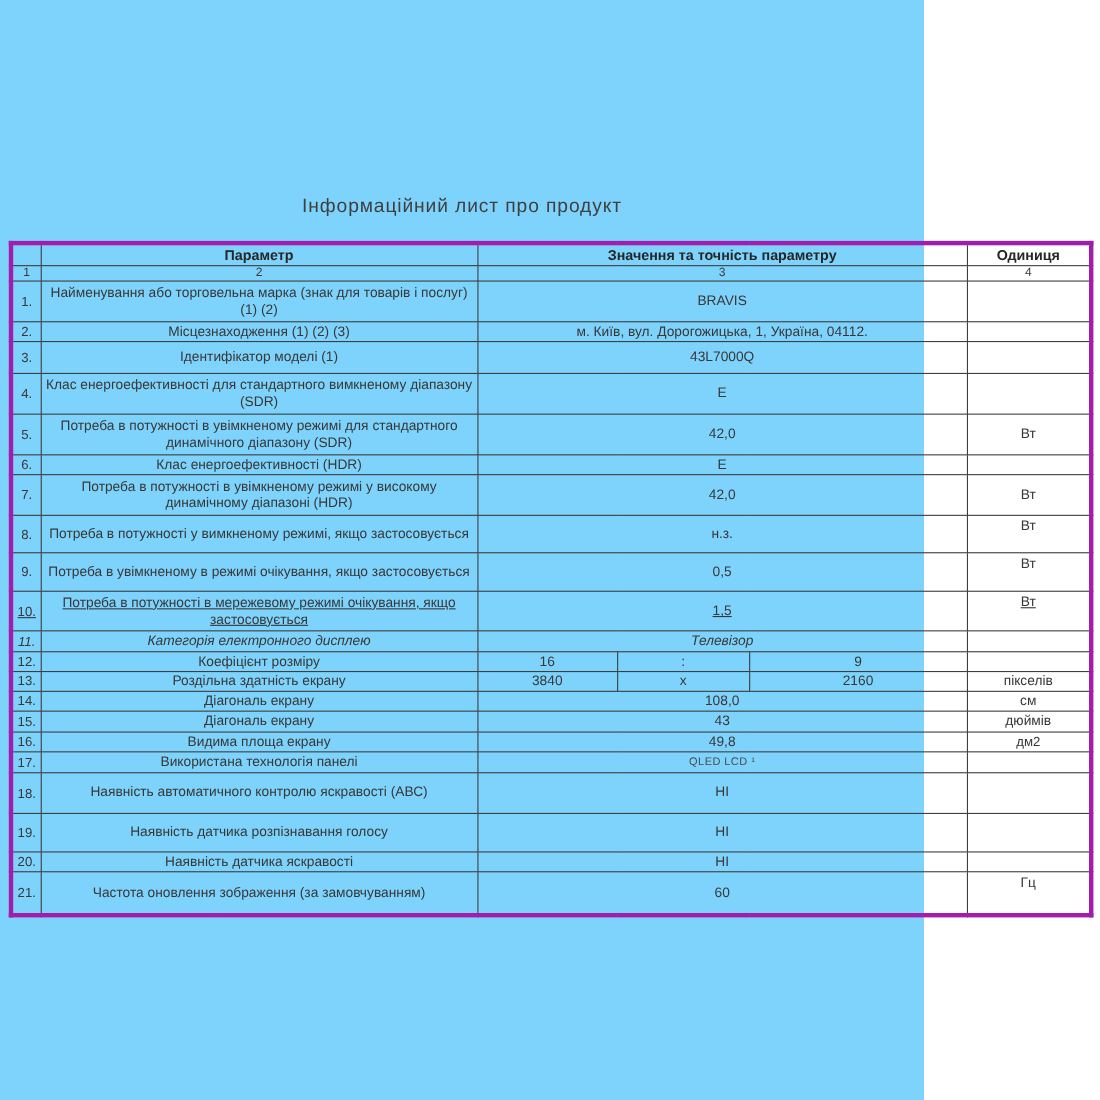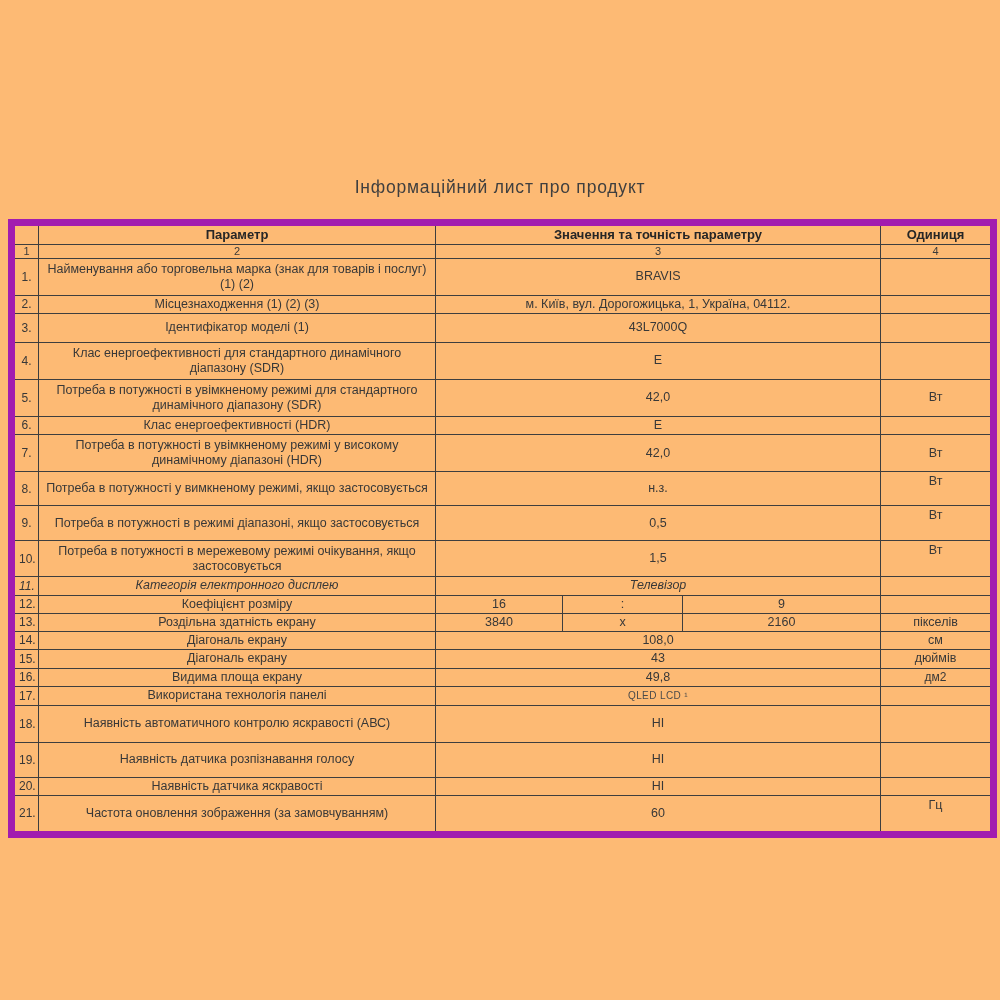--- a/index.html
+++ b/index.html
@@ -1,37 +1,37 @@
 <!DOCTYPE html>
 <html lang="uk"><head>
 <meta charset="utf-8">
 <style>
   * { margin: 0; padding: 0; box-sizing: border-box; }
   html, body { width: 1000px; height: 1000px; background: #ffffff; overflow: hidden; }
   body { font-family: "Liberation Sans", sans-serif; color: #3a3a3a; }
 
-  .doc { position: relative; width: 1000px; height: 1000px; background: #fdba74; }
+  .doc { position: relative; width: 840px; height: 1000px; background: #7dd3fc; }
 
   .doc-title {
     position: absolute;
     top: 177px; left: 0; width: 100%;
     text-align: center;
     font-size: 17.5px;
     font-weight: normal;
     letter-spacing: 0.8px;
     color: #3f3f3f;
   }
 
   table.spec {
     position: absolute;
     top: 219px; left: 8px;
     width: 982px;
     border-collapse: collapse;
     table-layout: fixed;
-    border: 7px solid #a21caf;
+    border: 4px solid #a21caf;
     font-size: 12.5px;
     color: #383838;
   }
   table.spec td, table.spec th {
     border: 1px solid #3e3e3e;
     text-align: center;
     vertical-align: middle;
     padding: 1px 4px;
     line-height: 1.22;
     overflow: hidden;
@@ -51,21 +51,21 @@
   
   tr[data-row="1"]  { height: 37px; }
   tr[data-row="2"]  { height: 18px; }
   tr[data-row="3"]  { height: 29px; }
   tr[data-row="4"]  { height: 37px; }
   tr[data-row="5"]  { height: 37px; }
   tr[data-row="6"]  { height: 18px; }
   tr[data-row="7"]  { height: 37px; }
   tr[data-row="8"]  { height: 34px; }
   tr[data-row="9"]  { height: 35px; }
-  tr[data-row="10"] { height: 36px; }
+  tr[data-row="10"] { height: 36px; text-decoration: underline; }
   tr[data-row="11"] { height: 17px; font-style: italic; }
   tr[data-row="12"] { height: 17px; }
   tr[data-row="13"] { height: 17px; }
   tr[data-row="14"] { height: 18px; padding-left: 35px; }
   tr[data-row="15"] { height: 17px; padding-left: 24px; }
   tr[data-row="16"] { height: 17px; }
   tr[data-row="17"] { height: 19px; }
   tr[data-row="18"] { height: 37px; }
   tr[data-row="19"] { height: 35px; }
   tr[data-row="20"] { height: 17px; }
@@ -126,21 +126,21 @@
           <td class="unit"></td>
         </tr>
         <tr data-row="3">
           <td class="num">3.</td>
           <td class="param">Ідентифікатор моделі (1)</td>
           <td class="value" colspan="3">43L7000Q</td>
           <td class="unit"></td>
         </tr>
         <tr data-row="4">
           <td class="num">4.</td>
-          <td class="param">Клас енергоефективності для стандартного динамічного діапазону (SDR)</td>
+          <td class="param">Клас енергоефективності для стандартного вимкненому діапазону (SDR)</td>
           <td class="value" colspan="3">E</td>
           <td class="unit"></td>
         </tr>
         <tr data-row="5">
           <td class="num">5.</td>
           <td class="param">Потреба в потужності в увімкненому режимі для стандартного динамічного діапазону (SDR)</td>
           <td class="value" colspan="3">42,0</td>
           <td class="unit">Вт</td>
         </tr>
         <tr data-row="6">
@@ -156,21 +156,21 @@
           <td class="unit">Вт</td>
         </tr>
         <tr data-row="8">
           <td class="num">8.</td>
           <td class="param">Потреба в потужності у вимкненому режимі, якщо застосовується</td>
           <td class="value" colspan="3">н.з.</td>
           <td class="unit">Вт</td>
         </tr>
         <tr data-row="9">
           <td class="num">9.</td>
-          <td class="param">Потреба в потужності в режимі діапазоні, якщо застосовується</td>
+          <td class="param">Потреба в увімкненому в режимі очікування, якщо застосовується</td>
           <td class="value" colspan="3">0,5</td>
           <td class="unit">Вт</td>
         </tr>
         <tr data-row="10">
           <td class="num">10.</td>
           <td class="param">Потреба в потужності в мережевому режимі очікування, якщо застосовується</td>
           <td class="value" colspan="3">1,5</td>
           <td class="unit">Вт</td>
         </tr>
         <tr data-row="11">

